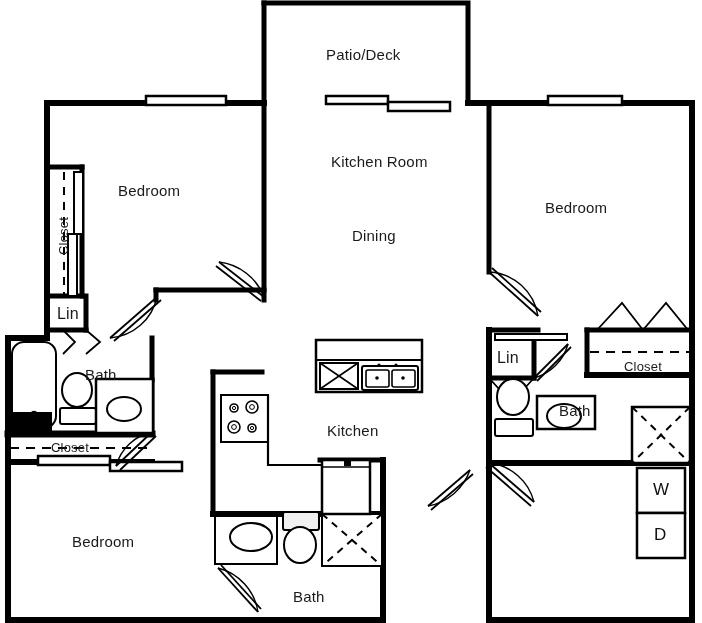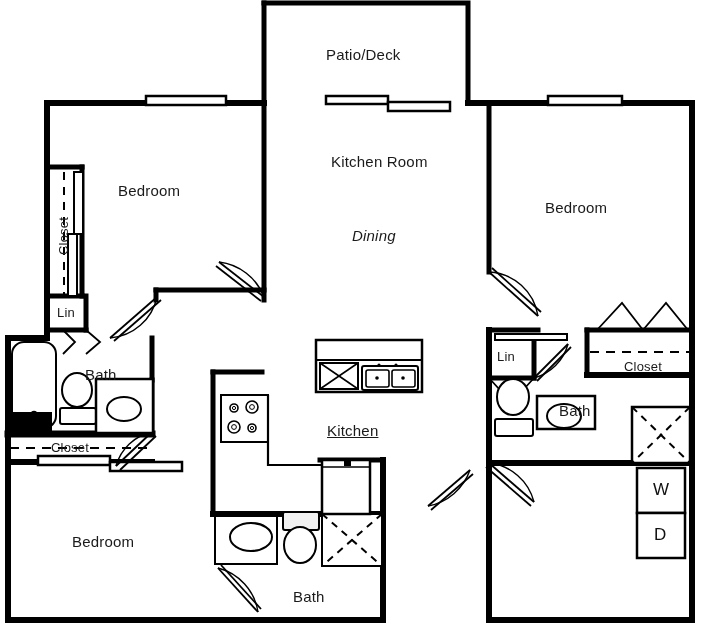--- a/index.html
+++ b/index.html
@@ -14,21 +14,21 @@
   #fp-svg{position:absolute;left:0;top:0;width:702px;height:623px;display:block;}
   .room-label{
     position:absolute;
     font-family:"Liberation Sans", sans-serif;
     font-size:15px;
     color:#1a1a1a;
     white-space:nowrap;
     letter-spacing:0.2px;
   }
   .room-label.small{font-size:13px;}
-  .room-label.tiny{font-size:13px;}
+  .room-label.tiny{font-size:16px;}
   .room-label.vert{
     transform-origin:left top;
     transform:rotate(-90deg);
   }
   .appliance-label{
     position:absolute;
     font-family:"Liberation Sans", sans-serif;
     font-size:17px;
     color:#111111;
   }
@@ -291,29 +291,29 @@
     <g stroke="#000" fill="none">
       <line x1="590" y1="352" x2="690" y2="352" stroke-width="2" stroke-dasharray="9 7"></line>
     </g>
 
   </svg>
 
   <div class="room-label" style="left:326px; top:46px;">Patio/Deck</div>
 
   <div class="room-label" style="left:331px; top:153px;">Kitchen Room</div>
 
-  <div class="room-label" style="left:352px; top:227px;font-style:italic;">Dining</div>
+  <div class="room-label" style="left:352px; top:227px;">Dining</div>
 
   <div class="room-label" style="left:118px; top:182px;">Bedroom</div>
 
   <div class="room-label" style="left:545px; top:199px;">Bedroom</div>
 
   <div class="room-label" style="left:72px; top:533px;">Bedroom</div>
 
-  <div class="room-label" style="left:327px; top:422px;text-decoration:underline;">Kitchen</div>
+  <div class="room-label" style="left:327px; top:422px;">Kitchen</div>
 
   <div class="room-label" style="left:85px; top:366px;">Bath</div>
 
   <div class="room-label" style="left:559px; top:402px;">Bath</div>
 
   <div class="room-label" style="left:293px; top:588px;">Bath</div>
 
   <div class="room-label vert small" style="left:56px; top:255px;">Closet</div>
 
   <div class="room-label small" style="left:51px; top:440px;">Closet</div>

